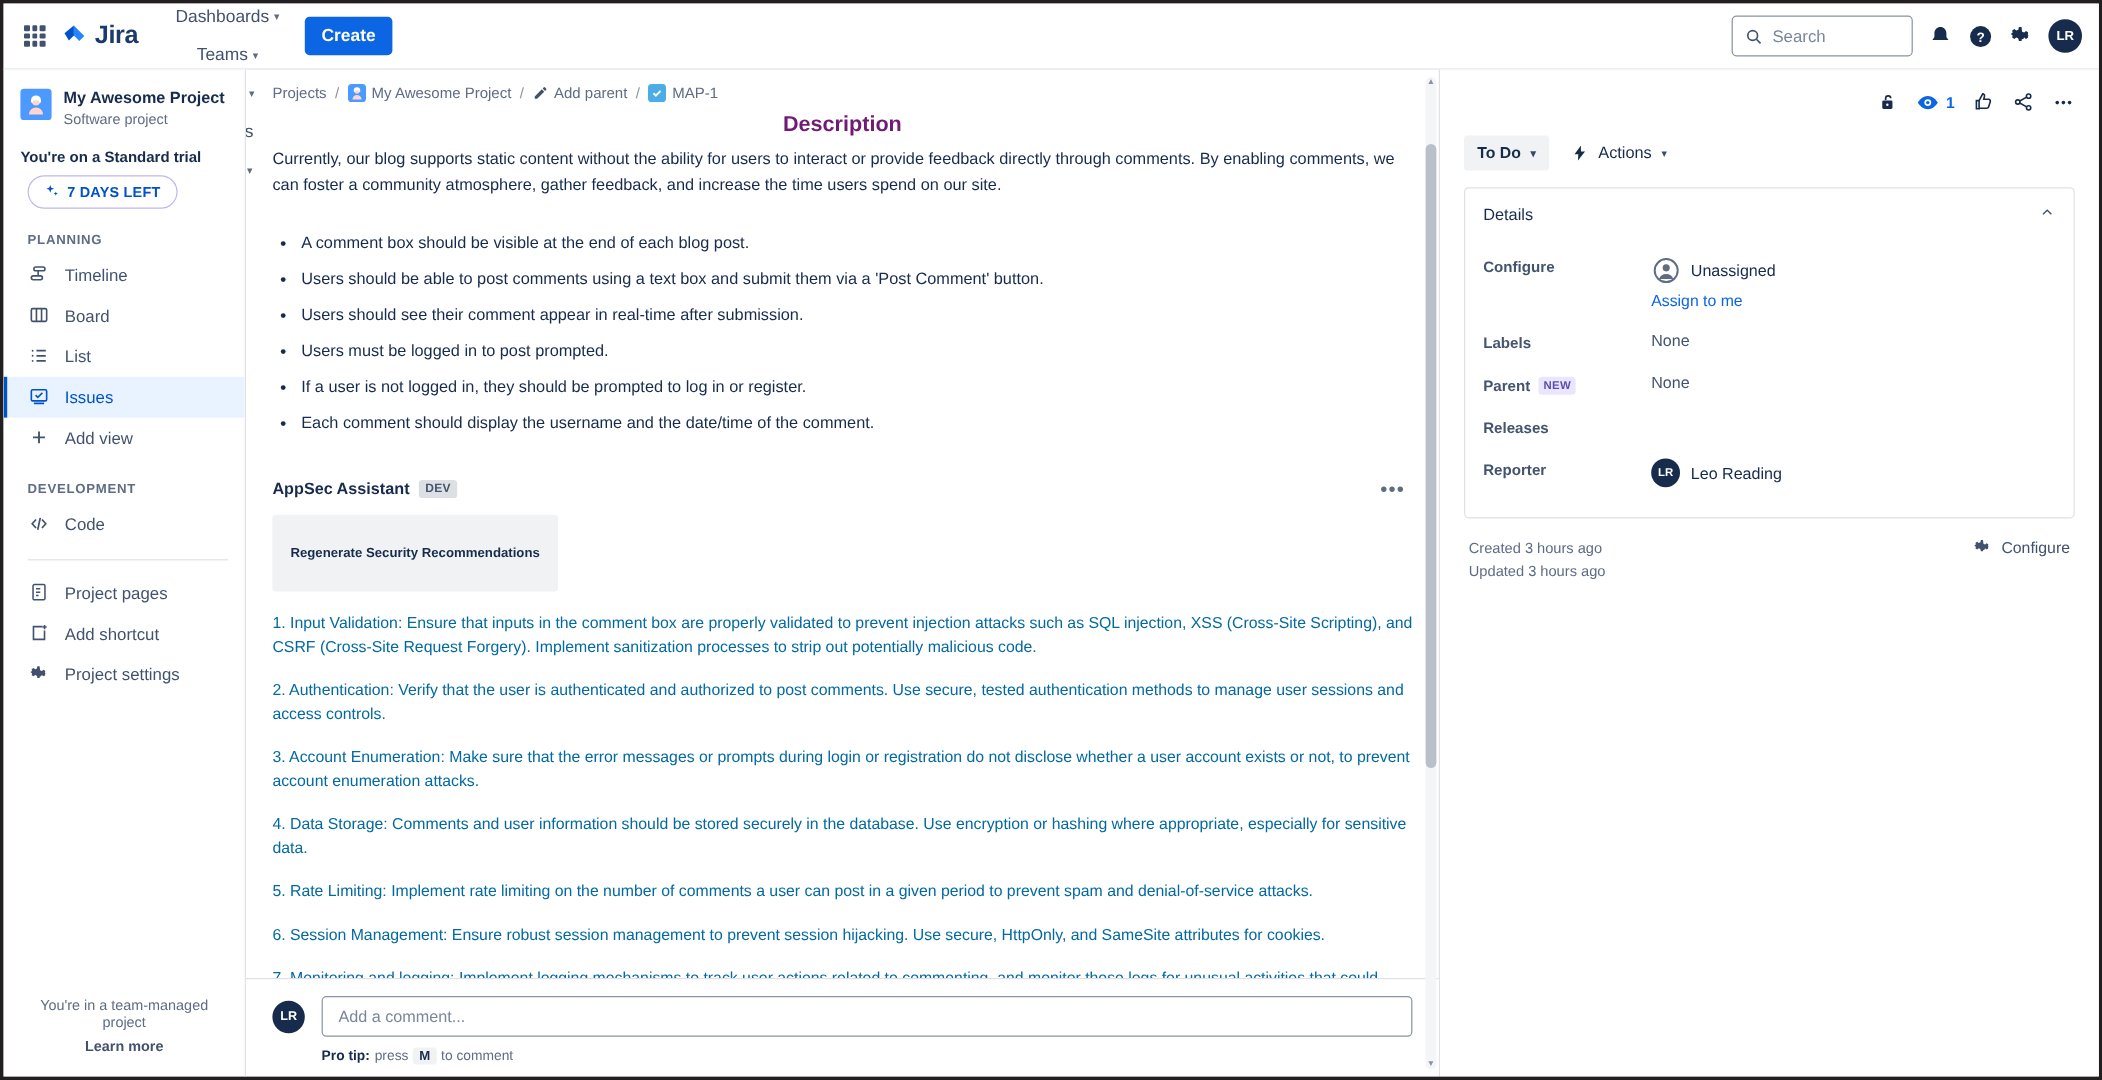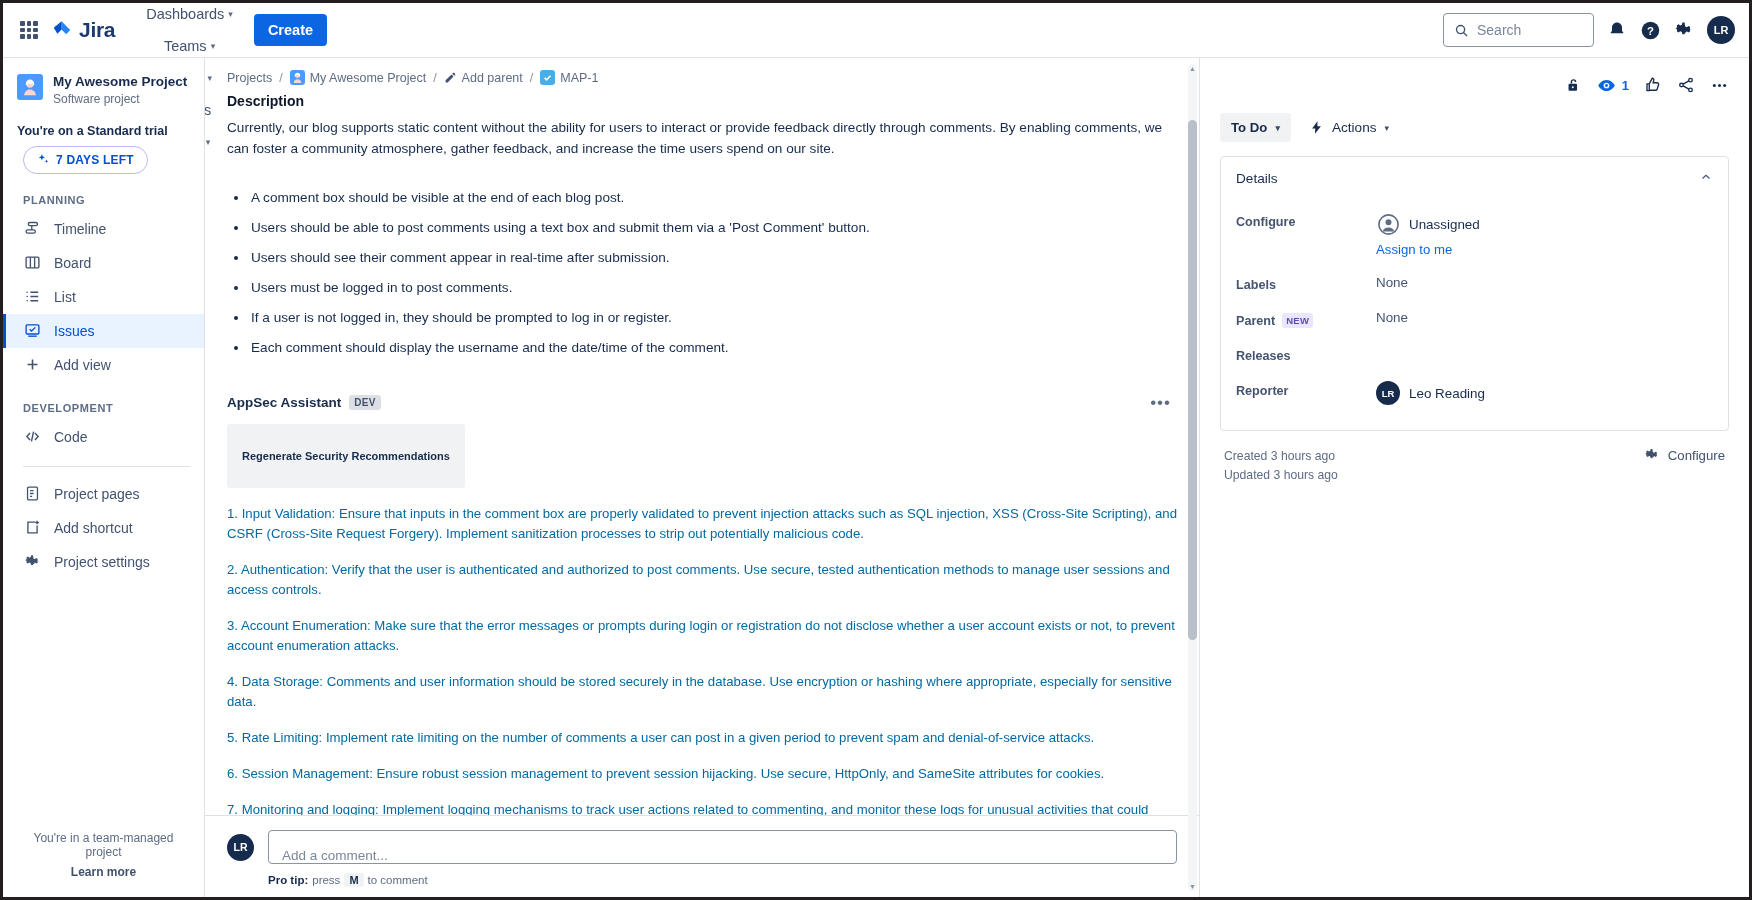--- a/index.html
+++ b/index.html
@@ -72,39 +72,39 @@
   .bc-bar { padding: 12px 22px 8px 22px; }
   .bc { display:flex; align-items:center; gap:7px; font-size:12.5px; color:#5e6c84; flex-wrap:nowrap;}
   .bc a { color:#5e6c84; text-decoration:none; cursor:pointer; }
   .bc .sep { color:#8993a4; }
   .bc-ava { width:15px; height:15px; border-radius:3px; background:#4c9aff;
             display:inline-flex; align-items:center; justify-content:center; font-size:9px;}
   .bc-chk { width:15px; height:15px; border-radius:3px; background:#4bade8;
             display:inline-flex; align-items:center; justify-content:center; }
   .bc-item { display:flex; align-items:center; gap:5px; }
   .content { flex:1; overflow:hidden; padding: 0 22px 0 22px; position:relative; }
-  .sec-h { font-size:14px; font-weight:700; color:#0f172a; margin-bottom: 8px; }
+  .sec-h { font-size:18px; font-weight:700; color:#701a75; margin-bottom: 8px; text-align: center; }
   .para { font-size:13.6px; line-height:1.55; color:#172b4d; }
   ul.desc { margin: 28px 0 0 22px; }
   ul.desc li { font-size:13.6px; line-height:1.55; color:#172b4d; margin-bottom: 9px; padding-left:2px;}
   .appsec-head { display:flex; align-items:center; gap:8px; margin-top: 34px; }
   .appsec-title { font-size:13.5px; font-weight:700; color:#172b4d; }
   .dev-badge { font-size:10px; font-weight:600; color:#44546f; background:#dcdfe4;
                padding: 2px 5px; border-radius:3px; letter-spacing:.3px;}
   .dots-btn { margin-left:auto; color:#5e6c84; font-size:17px; cursor:pointer; padding:0 6px; letter-spacing:1px;}
   .regen-btn { margin-top: 11px; background:#f1f2f4; border:none; border-radius:3px;
                padding: 26px 15px; font-size:11px; font-weight:600; color:#172b4d;
                cursor:pointer; font-family:inherit; }
   .rec { font-size:13.2px; line-height:1.52; color:#0369a1; margin-top: 16px; }
   .comment-bar { border-top:1px solid #dfe1e6; padding: 14px 22px 10px 22px; background:#fff; }
   .comment-row { display:flex; align-items:center; gap:14px; }
   .c-ava { width:27px; height:27px; border-radius:50%; background:#172b4d; color:#fff; flex:0 0 27px;
            font-size:10.5px; font-weight:700; display:flex; align-items:center; justify-content:center;}
   .c-input { flex:1; height:34px; border:1.5px solid #8993a4; border-radius:4px;
-             display:flex; align-items:flex-end; padding: 0 13px; font-size:13.5px; color:#7a869a; cursor:text;}
+             display:flex; align-items:center; padding: 0 13px; font-size:13.5px; color:#7a869a; cursor:text;}
   .protip { font-size:11.5px; color:#5e6c84; margin: 9px 0 0 41px; display:flex; align-items:center; gap:4px;}
   .protip b { color:#172b4d; }
   .kbd { background:#f1f2f4; border-radius:3px; padding:1px 5px; font-size:11px; font-weight:700; color:#172b4d;}
 
   
   .vscroll { position:absolute; right:2px; top:6px; bottom:6px; width:9px; }
   .vscroll .track { position:absolute; inset:0; background:#f4f5f7; border-radius:5px; }
   .vscroll .thumb { position:absolute; left:0; width:9px; top:56px; height:520px;
                     background:#bac0ca; border-radius:5px; cursor:grab; }
   .vsc-arrow { position:absolute; left:0; width:9px; height:9px; color:#8993a4; font-size:7px;
@@ -405,21 +405,21 @@
       </div>
 
       <div class="content">
         <div class="sec-h">Description</div>
         <div class="para">Currently, our blog supports static content without the ability for users to interact or provide feedback directly through comments. By enabling comments, we can foster a community atmosphere, gather feedback, and increase the time users spend on our site.</div>
 
         <ul class="desc">
           <li>A comment box should be visible at the end of each blog post.</li>
           <li>Users should be able to post comments using a text box and submit them via a 'Post Comment' button.</li>
           <li>Users should see their comment appear in real-time after submission.</li>
-          <li>Users must be logged in to post comments.</li>
+          <li>Users must be logged in to post prompted.</li>
           <li>If a user is not logged in, they should be prompted to log in or register.</li>
           <li>Each comment should display the username and the date/time of the comment.</li>
         </ul>
 
         <div class="appsec-head">
           <span class="appsec-title">AppSec Assistant</span>
           <span class="dev-badge">DEV</span>
           <span class="dots-btn">•••</span>
         </div>
 

